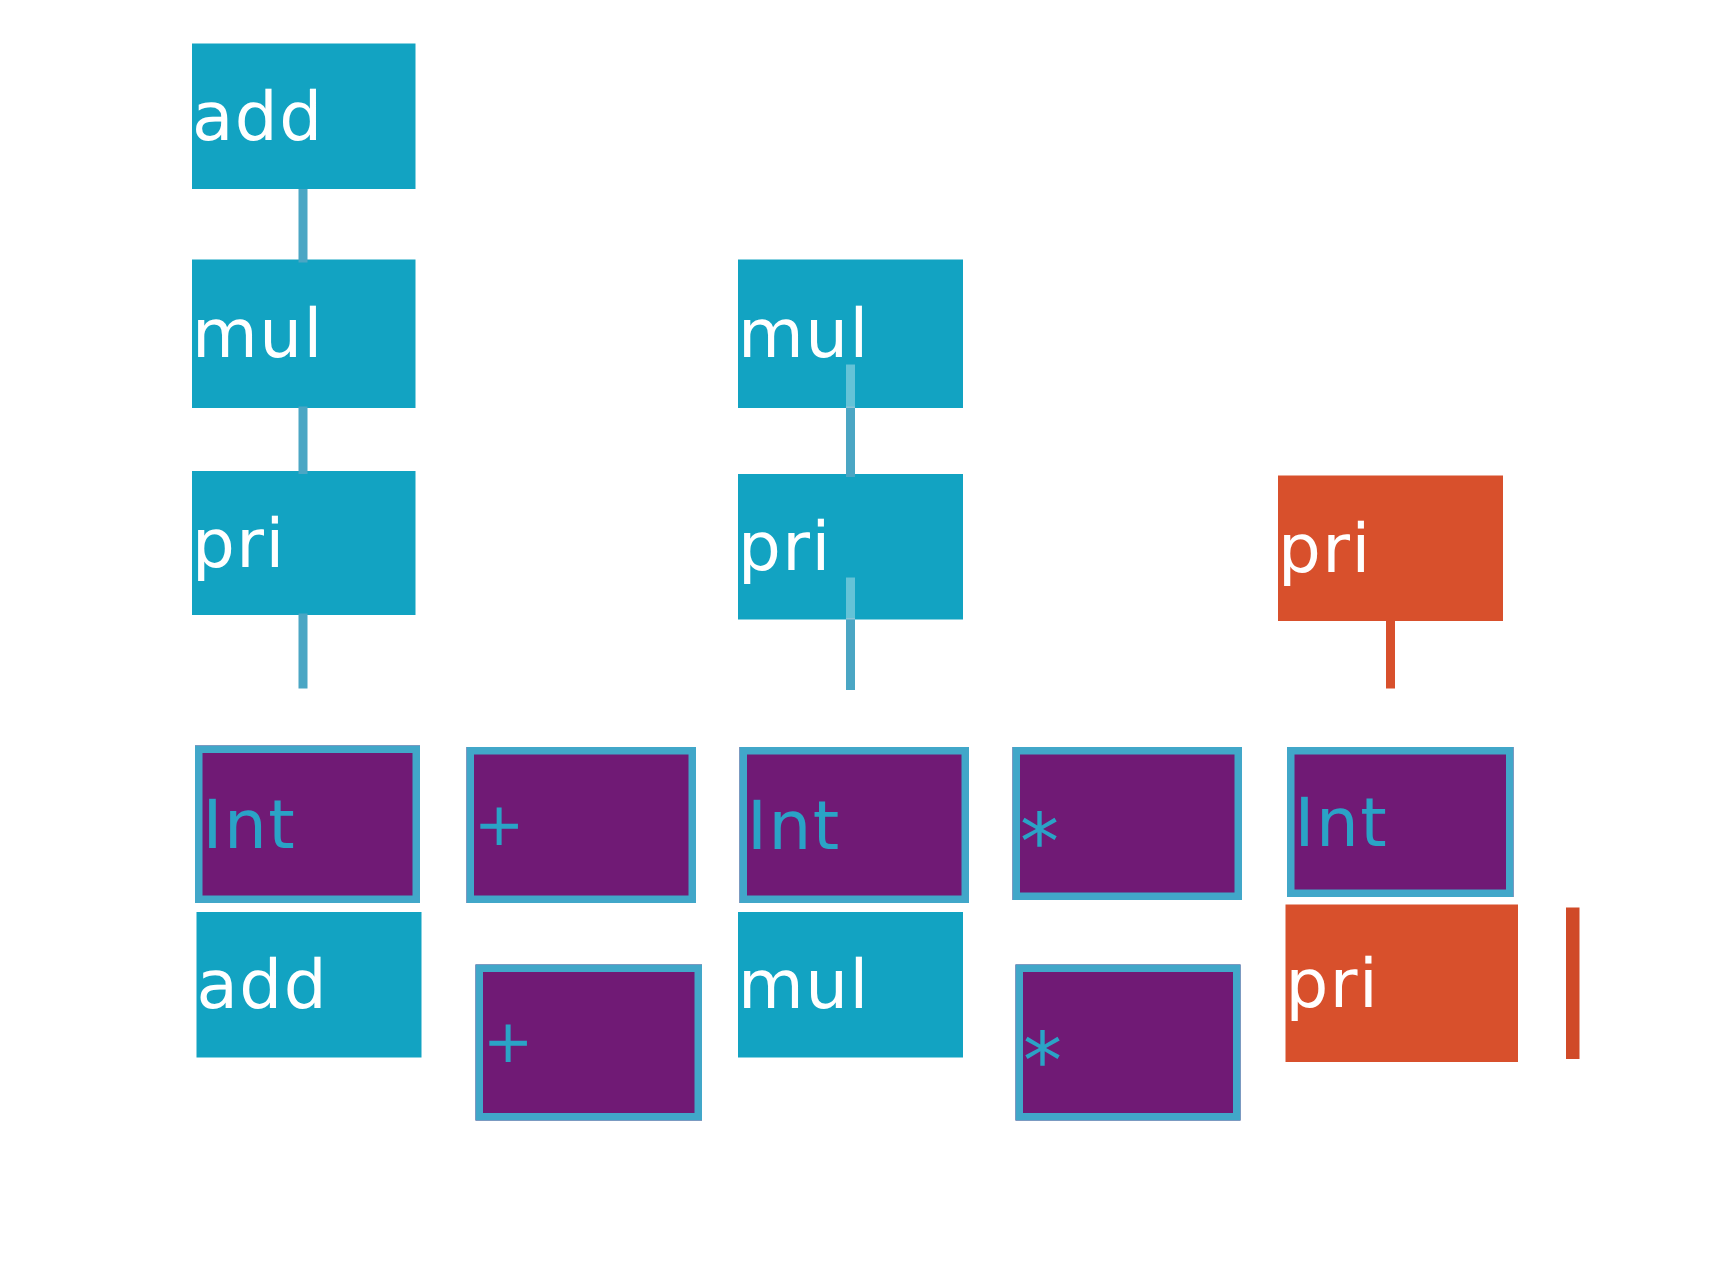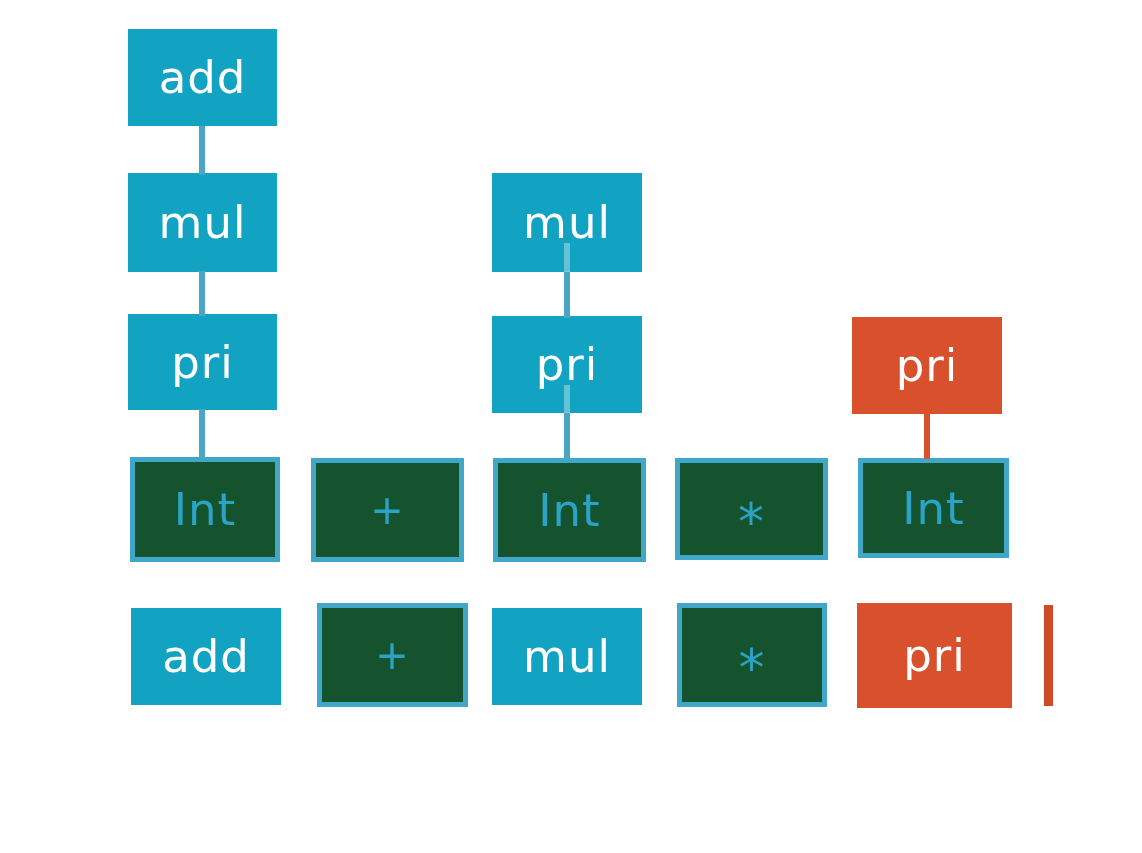--- a/index.html
+++ b/index.html
@@ -13,37 +13,38 @@
     width: 1142px;
     height: 853px;
     background: #ffffff;
     overflow: hidden;
   }
   .node {
     position: absolute;
     box-sizing: border-box;
     display: flex;
     align-items: center;
-    justify-content: center;
+    justify-content: flex-start;
     font-size: 45px;
     letter-spacing: 1px;
     user-select: none;
   }
   .node.filled {
     background: var(--teal-fill);
     color: #ffffff;
   }
   .node.orange {
     background: var(--orange);
     color: #ffffff;
   }
   .node.outlined {
-    background: #14532d;
+    background: #701a75;
     border: 5px solid var(--teal-border);
     color: var(--teal-text);
+    margin-top: 40px;
   }
   .node.op {
     font-size: 40px;
   }
   .star-glyph {
     display: inline-block;
     transform: translateY(13px);
     font-size: 52px;
   }
   .connector {

